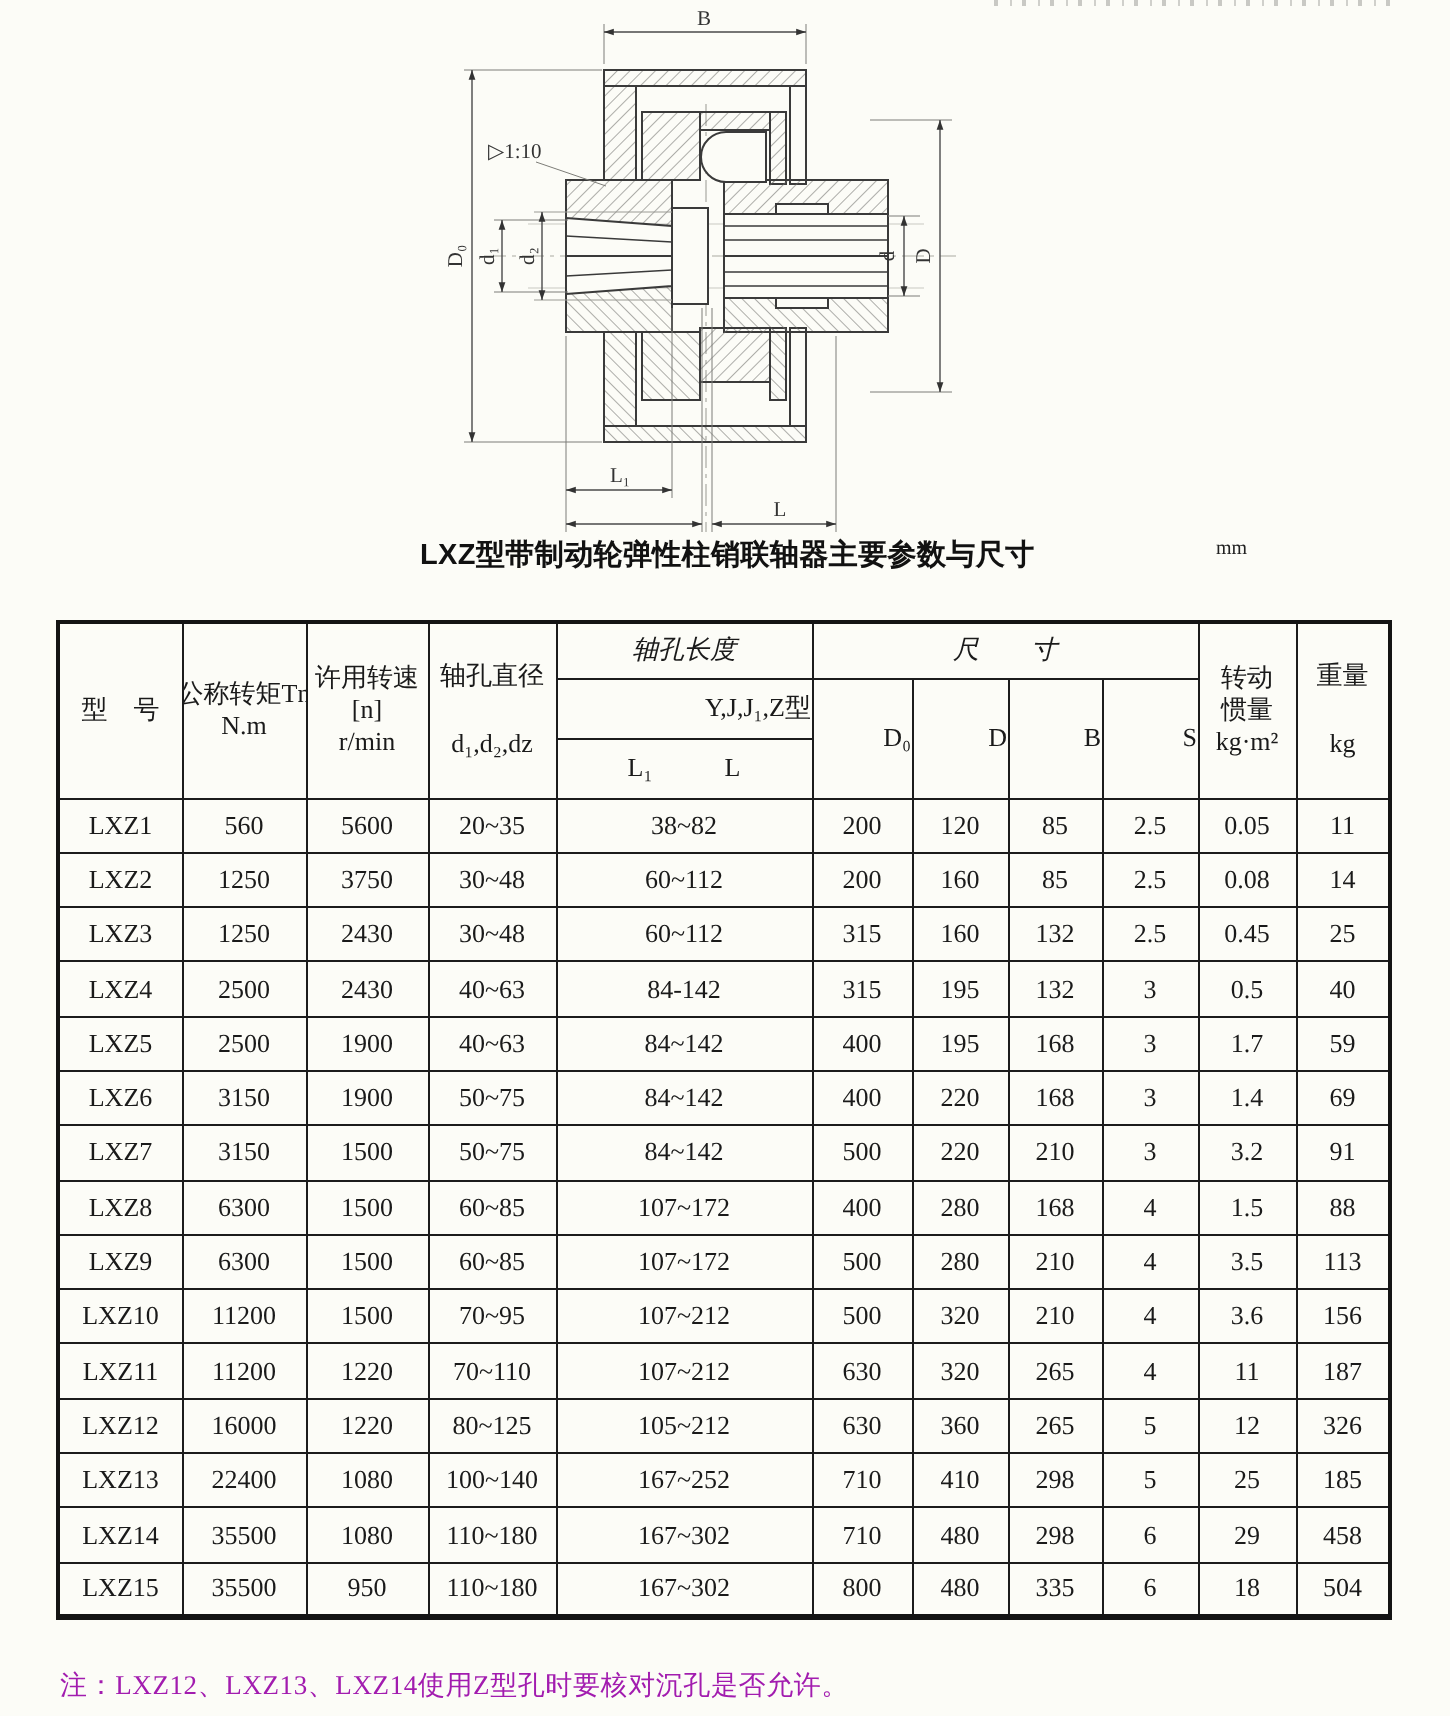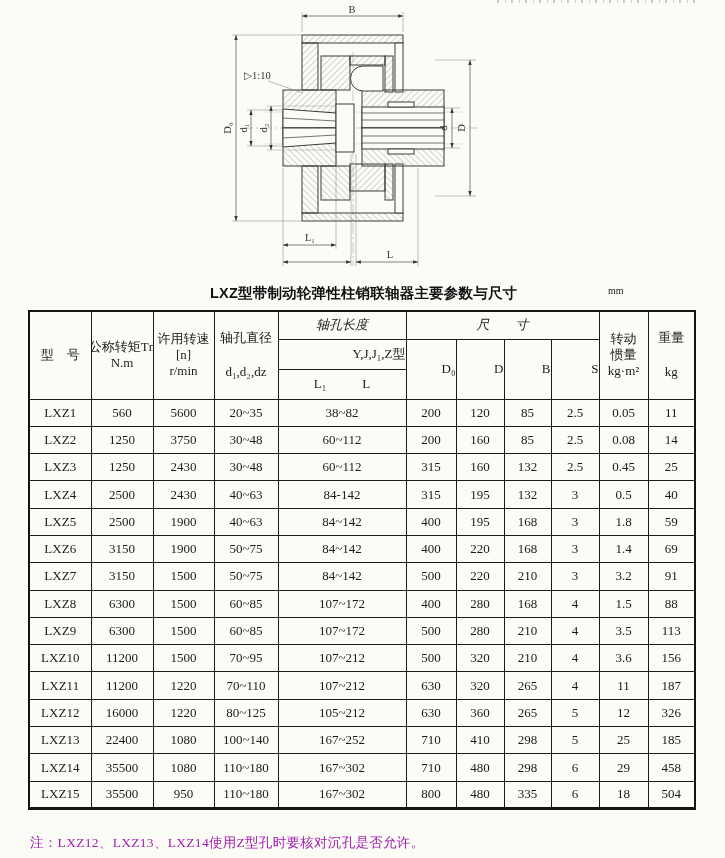--- a/index.html
+++ b/index.html
@@ -7,21 +7,21 @@
   .page {
     position:relative; width:725px; height:858px;
     background:#fcfcf7; overflow:hidden;
     font-family:"Liberation Serif","DejaVu Serif",serif; color:#1c1c1c;
   }
   .clipped-frag {
     position:absolute; top:0; right:28px; width:200px; height:3px; opacity:.45;
     background:repeating-linear-gradient(90deg,#8a8a86 0 2px,transparent 2px 8px,#9a9a96 8px 9px,transparent 9px 14px);
   }
   svg.drawing { position:absolute; left:0; top:0; }
-  .title-row { position:absolute; top:284px; left:0; width:725px; height:20px; }
+  .title-row { position:absolute; top:268px; left:0; width:725px; height:20px; }
   .doc-title {
     position:absolute; left:210px; top:0;
     font-family:"Liberation Sans","DejaVu Sans",sans-serif;
     font-weight:bold; font-size:14.5px; letter-spacing:.2px; color:#111;
   }
   .unit-label { position:absolute; left:608px; top:1px; font-size:10px; color:#222; }
   table.spec {
     position:absolute; left:28px; top:310px; width:666px;
     border-collapse:collapse; table-layout:fixed;
     border:2px solid #141414; border-bottom-width:3px;
@@ -298,21 +298,21 @@
         <tr>
           <td>LXZ5</td>
           <td>2500</td>
           <td>1900</td>
           <td>40~63</td>
           <td>84~142</td>
           <td>400</td>
           <td>195</td>
           <td>168</td>
           <td>3</td>
-          <td>1.8</td>
+          <td>1.7</td>
           <td>59</td>
         </tr>
         <tr>
           <td>LXZ6</td>
           <td>3150</td>
           <td>1900</td>
           <td>50~75</td>
           <td>84~142</td>
           <td>400</td>
           <td>220</td>

